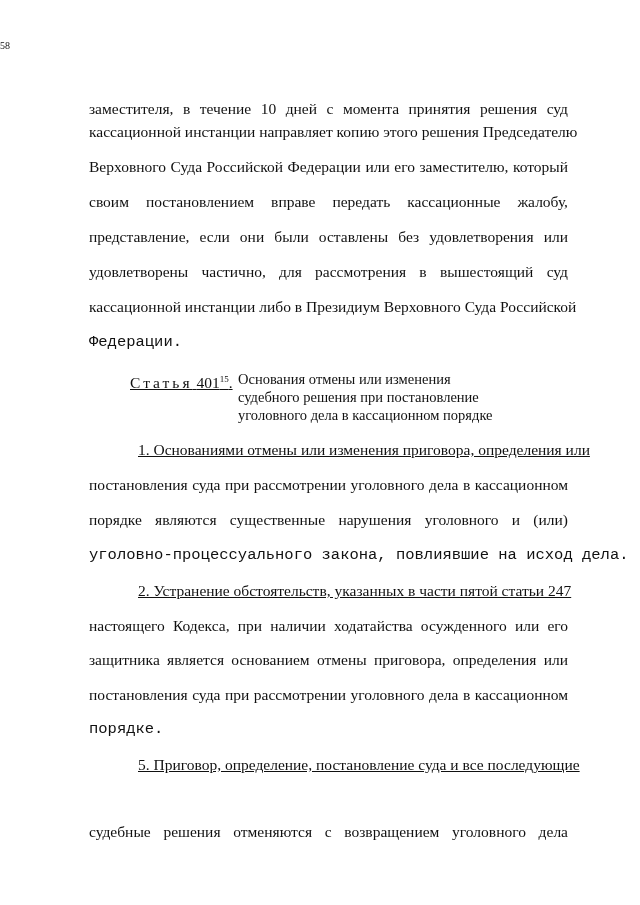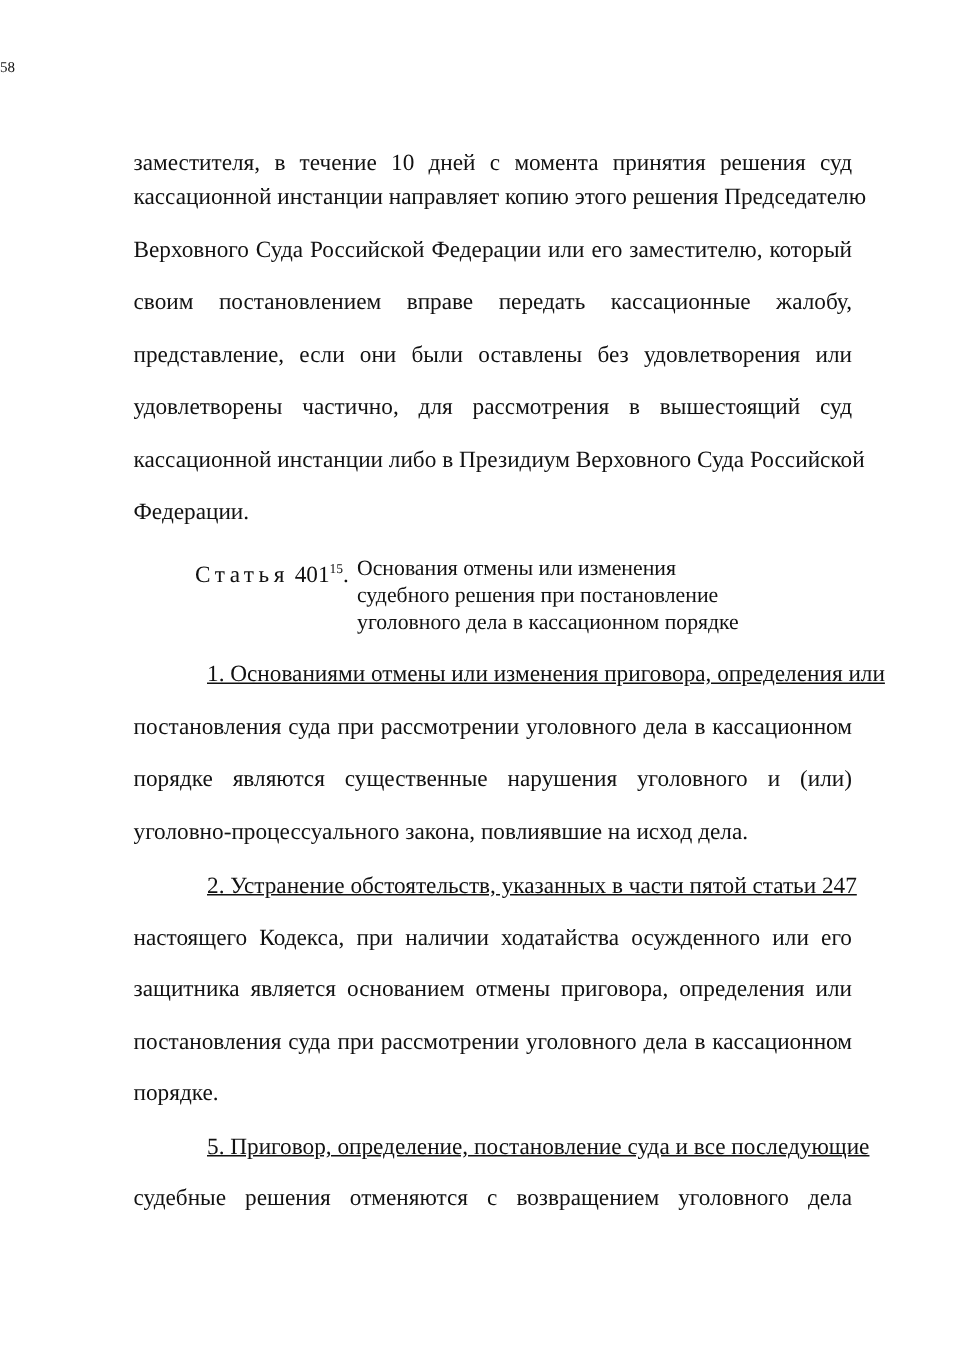--- a/index.html
+++ b/index.html
@@ -28,32 +28,34 @@
       left: 89px;
       width: 479px;
       font-size: 15.5px;
       line-height: 18px;
       white-space: nowrap;
       text-align: justify;
       text-align-last: justify;
     }
     .line.last {
       text-align-last: left;
+      font-family: Liberation Mono, monospace;
     }
     .line.indent {
       left: 138px;
       width: 430px;
       text-decoration: underline;
     }
     .article-heading {
       position: absolute;
       left: 130px;
       top: 370px;
       font-size: 15.5px;
       line-height: 18px;
+      text-decoration: underline;
     }
     .article-label {
       letter-spacing: 3px;
     }
     .article-num sup {
       font-size: 9px;
       vertical-align: 6px;
       letter-spacing: 0;
     }
     .article-title {
@@ -103,16 +105,16 @@
   <div>
     <div class="line indent" style="top:582px">2. Устранение обстоятельств, указанных в части пятой статьи 247</div>
     <div class="line" style="top:617px">настоящего Кодекса, при наличии ходатайства осужденного или его</div>
     <div class="line" style="top:651px">защитника является основанием отмены приговора, определения или</div>
     <div class="line" style="top:686px">постановления суда при рассмотрении уголовного дела в кассационном</div>
     <div class="line last" style="top:720px">порядке.</div>
   </div>
 
   <div>
     <div class="line indent" style="top:756px">5. Приговор, определение, постановление суда и все последующие</div>
-    <div class="line" style="top:790px">судебные решения отменяются с возвращением уголовного дела</div>
+    <div class="line" style="top:823px">судебные решения отменяются с возвращением уголовного дела</div>
   </div>
 
 </div>
 
 </body></html>

